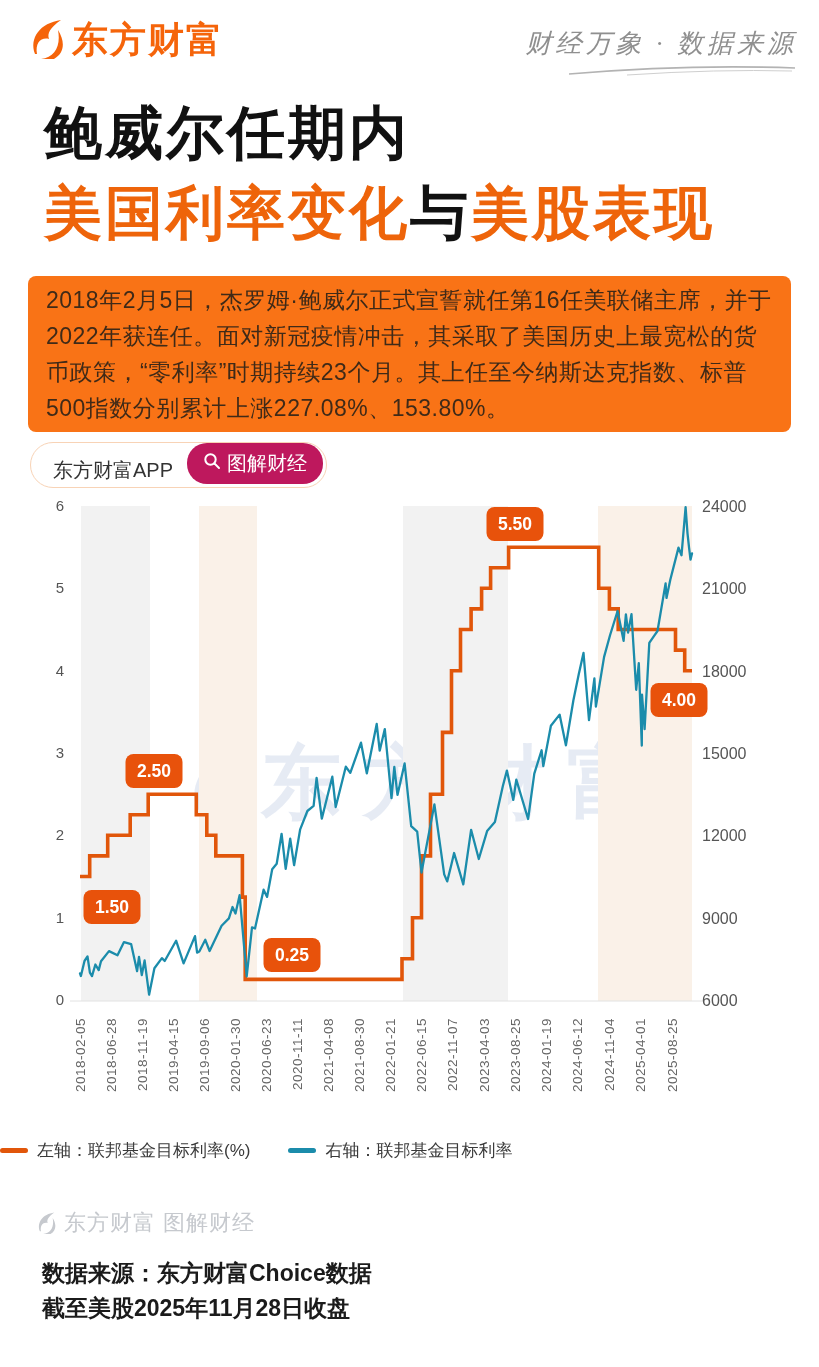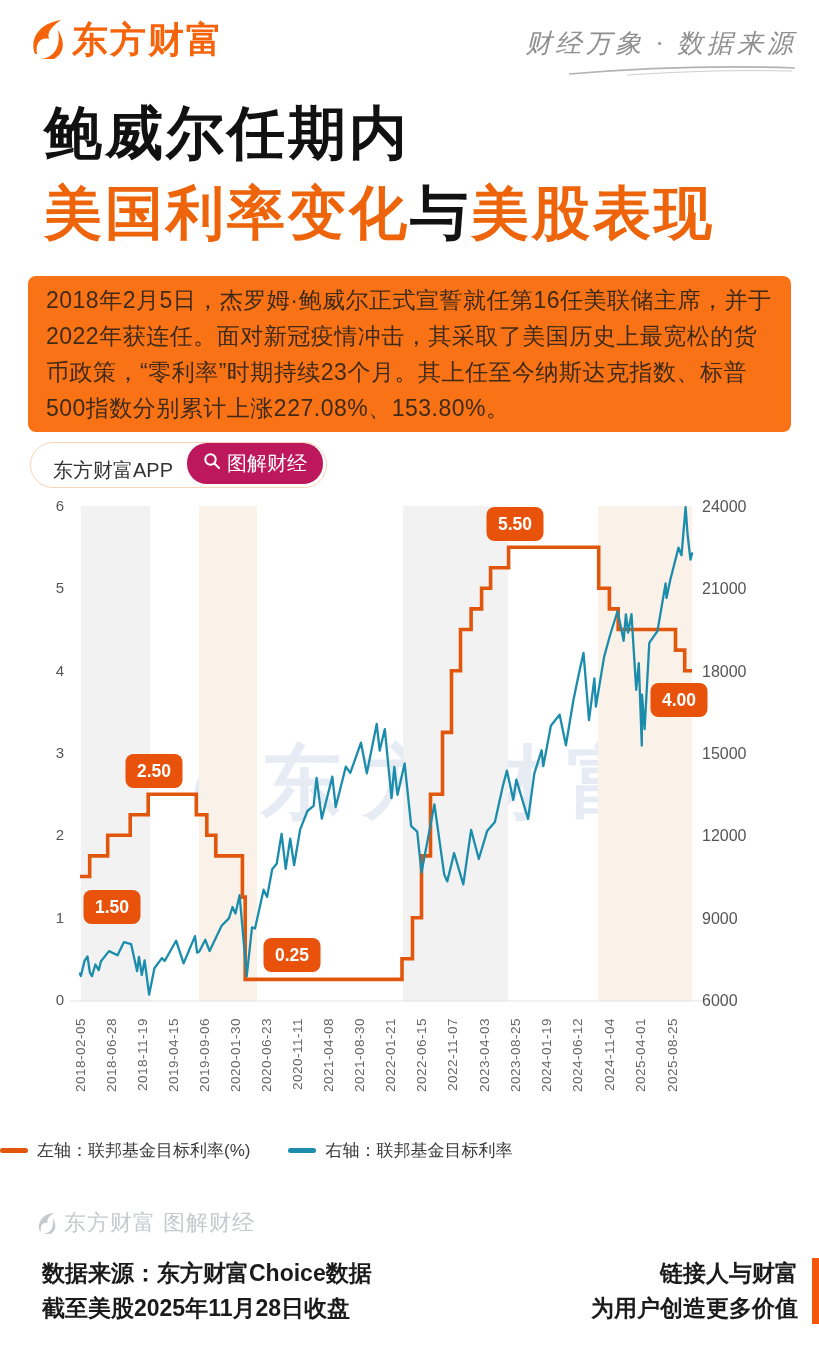--- a/index.html
+++ b/index.html
@@ -43,21 +43,21 @@
   .xl{font-size:13.5px;fill:#666;letter-spacing:.5px;}
   .badge-t{font-size:17.5px;font-weight:bold;fill:#fff;}
   
   .legend{display:flex;justify-content:flex-start;gap:38px;align-items:center;height:40px;}
   .legend-item{display:flex;align-items:center;gap:9px;}
   .swatch{width:28px;height:5px;border-radius:3px;display:inline-block;}
   .legend-label{font-size:17px;color:#3a3a3a;}
   
   .footer-watermark{margin:38px 0 0 36px;display:flex;align-items:center;gap:8px;
        color:#c6c9ce;font-size:22px;letter-spacing:1px;}
-  .footer-bottom{margin:18px 0 0 0;display:flex;justify-content:space-between;
+  .footer-bottom{margin:18px 12px 0 0;display:flex;justify-content:space-between;
        align-items:center;padding-left:42px;}
   .source{font-size:23px;font-weight:bold;color:#1b1b1b;line-height:35px;}
   .slogan-wrap{display:flex;align-items:center;gap:14px;}
   .slogan{text-align:right;font-size:23px;font-weight:bold;color:#1b1b1b;line-height:35px;}
   .orange-bar{width:7px;height:66px;background:#f4560c;}
 </style>
 </head>
 <body>
 
 <div class="header">
@@ -185,20 +185,13 @@
     <path d="M13 41 C27 39 33 28 30 12 C37 23 37 35 26 41 Z" fill="#c6c9ce"></path>
   </svg>
   <span>东方财富 图解财经</span>
 </div>
 
 <div class="footer-bottom">
   <div class="source">
     <div>数据来源：东方财富Choice数据</div>
     <div>截至美股2025年11月28日收盘</div>
   </div>
-  <div class="slogan-wrap">
-    <div class="slogan">
-      <div>链接人与财富</div>
-      <div>为用户创造更多价值</div>
-    </div>
-    <div class="orange-bar"></div>
-  </div>
 </div>
 
 </body></html>

